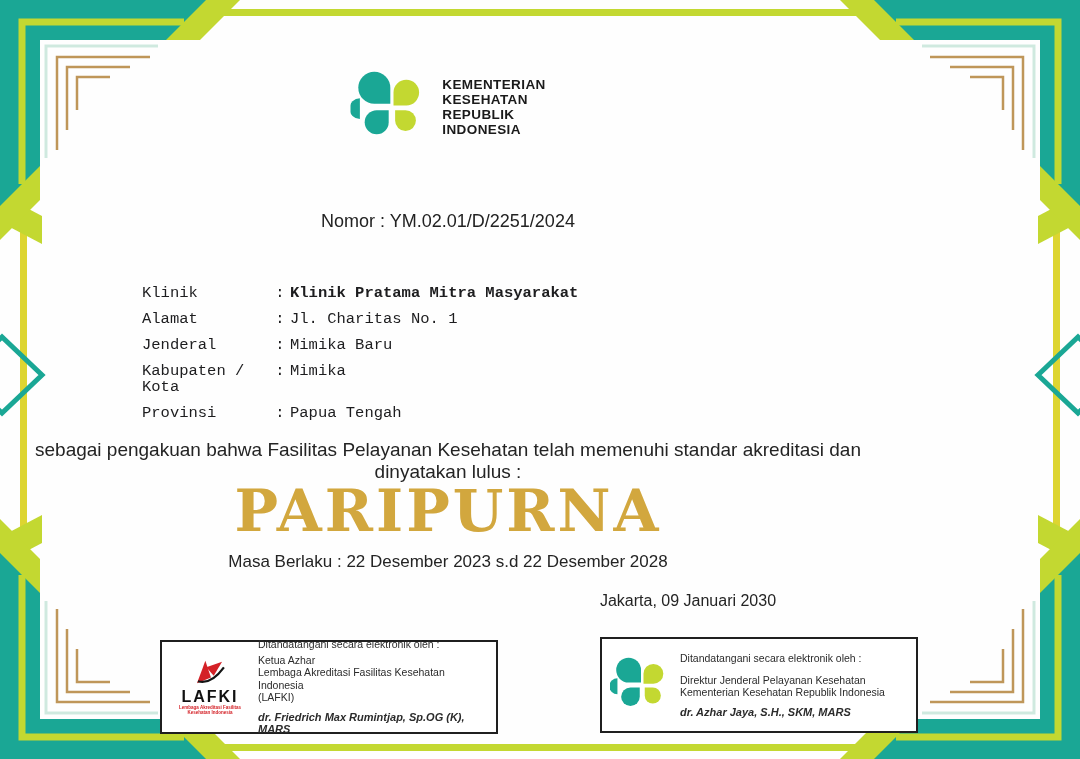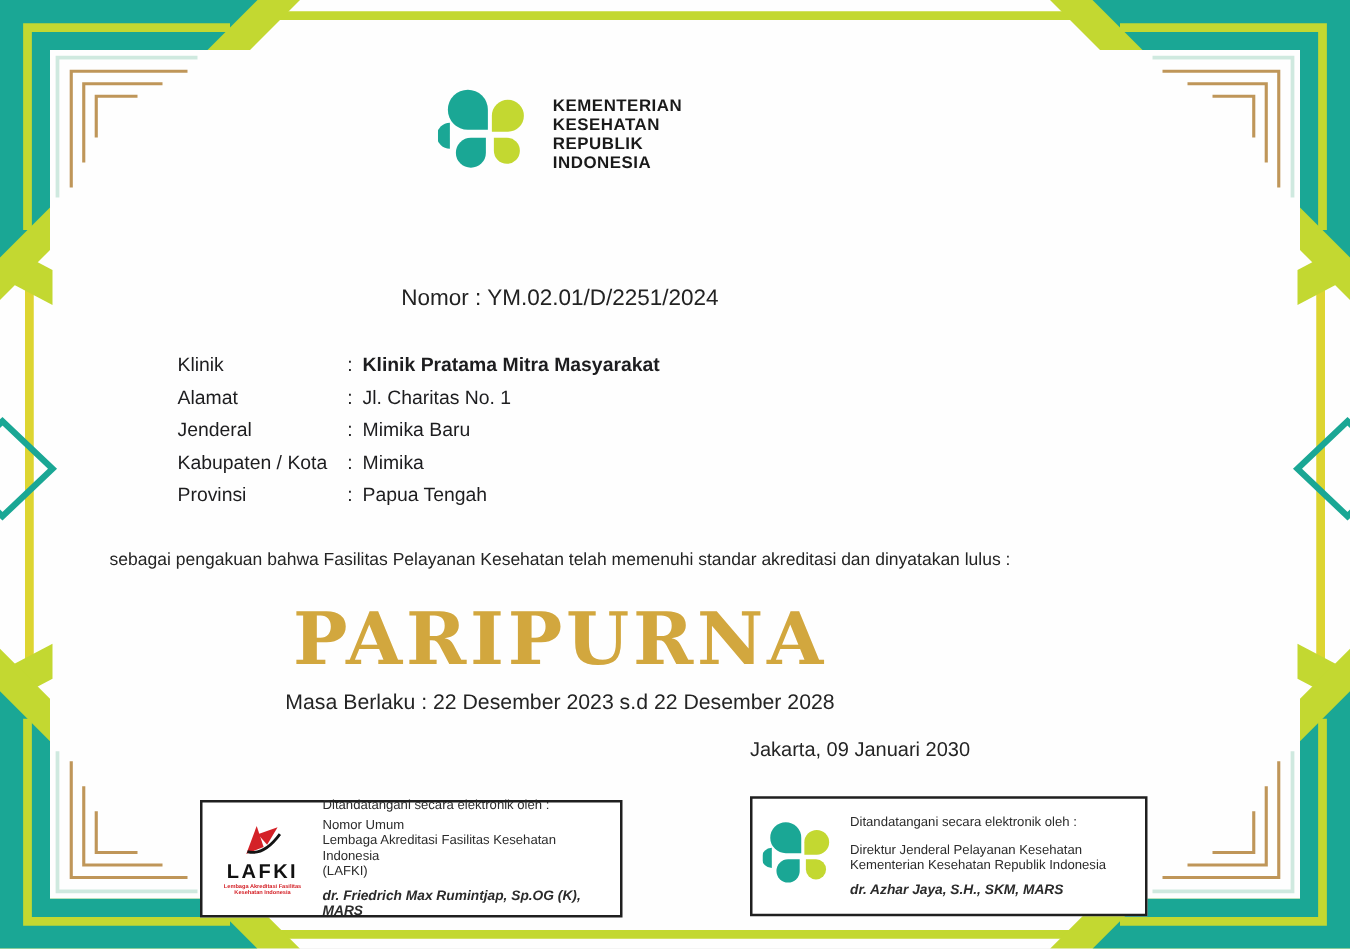--- a/index.html
+++ b/index.html
@@ -24,30 +24,30 @@
   .k-lime{fill:var(--lime,#c3d831);}
 
   .ministry{position:absolute;top:34px;left:50%;transform:translateX(-50%);
     display:flex;align-items:center;gap:12px;}
   .ministry-text div{font-size:13.5px;font-weight:bold;letter-spacing:.4px;
     line-height:15px;color:#1a1a1a;}
 
   .title-wrap{position:absolute;top:126px;width:100%;text-align:center;}
   .title-inner{display:inline-block;font-size:56px;font-weight:bold;
     transform:scale(.8,1.1);transform-origin:center;letter-spacing:0;color:#161616;white-space:nowrap;}
-  .nomor{position:absolute;top:195px;width:100%;text-align:center;font-size:18px;color:#222;}
+  .nomor{position:absolute;top:178px;width:100%;text-align:center;font-size:18px;color:#222;}
 
   .fields{position:absolute;left:142px;top:252px;}
-  .frow{display:flex;font-size:15.5px;margin-bottom:10px;line-height:16px;}
+  .frow{display:flex;font-size:15.5px;margin-bottom:10px;line-height:16px;font-family:Liberation Mono, monospace;}
   .flabel{width:128px;}
   .fcolon{width:20px;text-align:center;}
   .fvalue{white-space:nowrap;}
   .frow.first .fvalue{font-weight:bold;}
 
-  .statement{position:absolute;top:406px;width:100%;text-align:center;font-size:14px;color:#242424;}
+  .statement{position:absolute;top:406px;width:100%;text-align:center;font-size:19px;color:#242424;}
   .grade{position:absolute;top:444px;width:100%;text-align:center;
     font-family:"DejaVu Serif",serif;font-weight:bold;font-size:58px;
     letter-spacing:3px;color:var(--gold_text,#d2a73e);}
   .validity{position:absolute;top:519px;width:100%;text-align:center;font-size:17px;color:#242424;}
   .placedate{position:absolute;top:559px;left:568px;width:240px;text-align:center;font-size:16px;color:#242424;}
 
   .sigbox{position:absolute;background:#fff;border:2.5px solid #1f1f1f;
     display:flex;align-items:center;box-sizing:border-box;padding:5px 8px;}
   .sigbox-left{left:160px;top:607px;width:338px;height:94px;}
   .sigbox-right{left:600px;top:604px;width:318px;height:96px;}
@@ -160,21 +160,21 @@
         <svg width="34" height="26" viewBox="0 0 36 28">
           <path d="M4,26 L13,2 L19,20 Z" fill="#d42127"></path>
           <path d="M14,9 L31,3 L22,18 Z" fill="#d42127"></path>
           <path d="M5,24 Q19,28 33,9" stroke="#141414" stroke-width="2.4" fill="none"></path>
         </svg>
         <div class="lafki-word">LAFKI</div>
         <div class="lafki-sub">Lembaga Akreditasi Fasilitas Kesehatan Indonesia</div>
       </div>
       <div class="sigtext">
         <div class="esign">Ditandatangani secara elektronik oleh :</div>
-        <div>Nomor Umum</div>
+        <div>Ketua Azhar</div>
         <div>Lembaga Akreditasi Fasilitas Kesehatan Indonesia</div>
         <div>(LAFKI)</div>
         <div class="signame">dr. Friedrich Max Rumintjap, Sp.OG (K), MARS</div>
       </div>
     </div>
 
     <div class="sigbox sigbox-right">
       <svg class="sig-kemenkes" width="62" height="62" viewBox="0 0 100 100">
           <use href="#kemenkes"></use>
         </svg>

